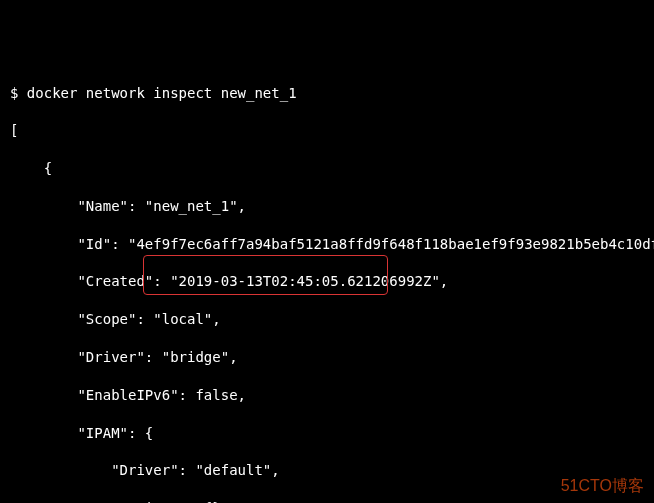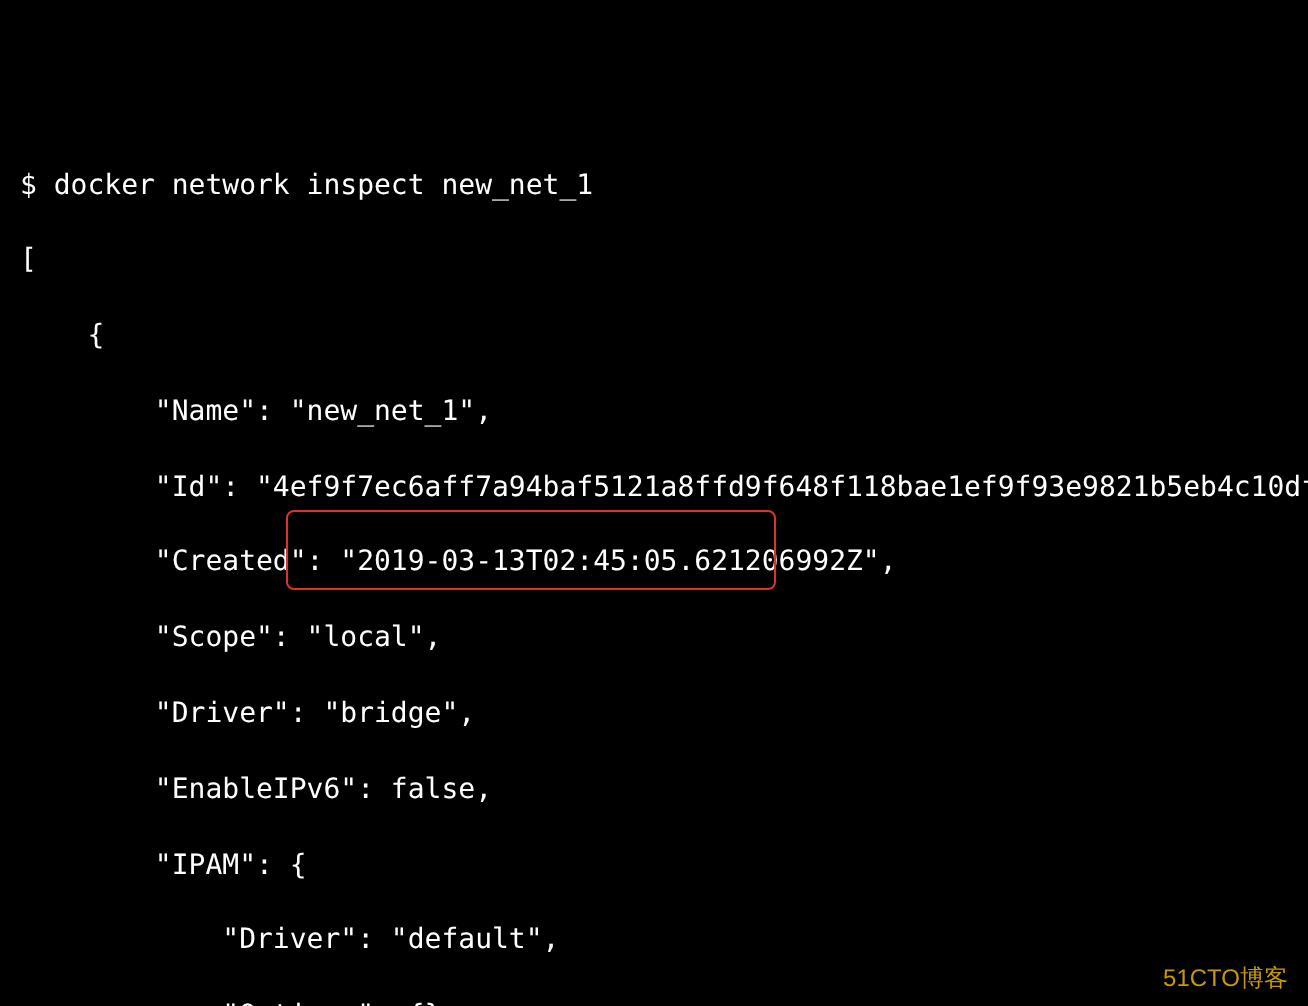--- a/index.html
+++ b/index.html
@@ -19,22 +19,22 @@
     .line { white-space: pre; }
     .highlight-box {
       position: absolute;
       border: 1px solid #d93434;
       border-radius: 4px;
     }
     .watermark {
       position: absolute;
       bottom: 6px;
       right: 10px;
-      color: #eab308;
-      font-size: 12px;
+      color: #c2410c;
+      font-size: 16px;
       font-family: 'SimSun', Arial, sans-serif;
       opacity: 0.85;
     }
   </style>
 </head>
 <body>
 
 
 
 <div class="line"><span>$ </span><span>docker network inspect new_net_1</span></div>

